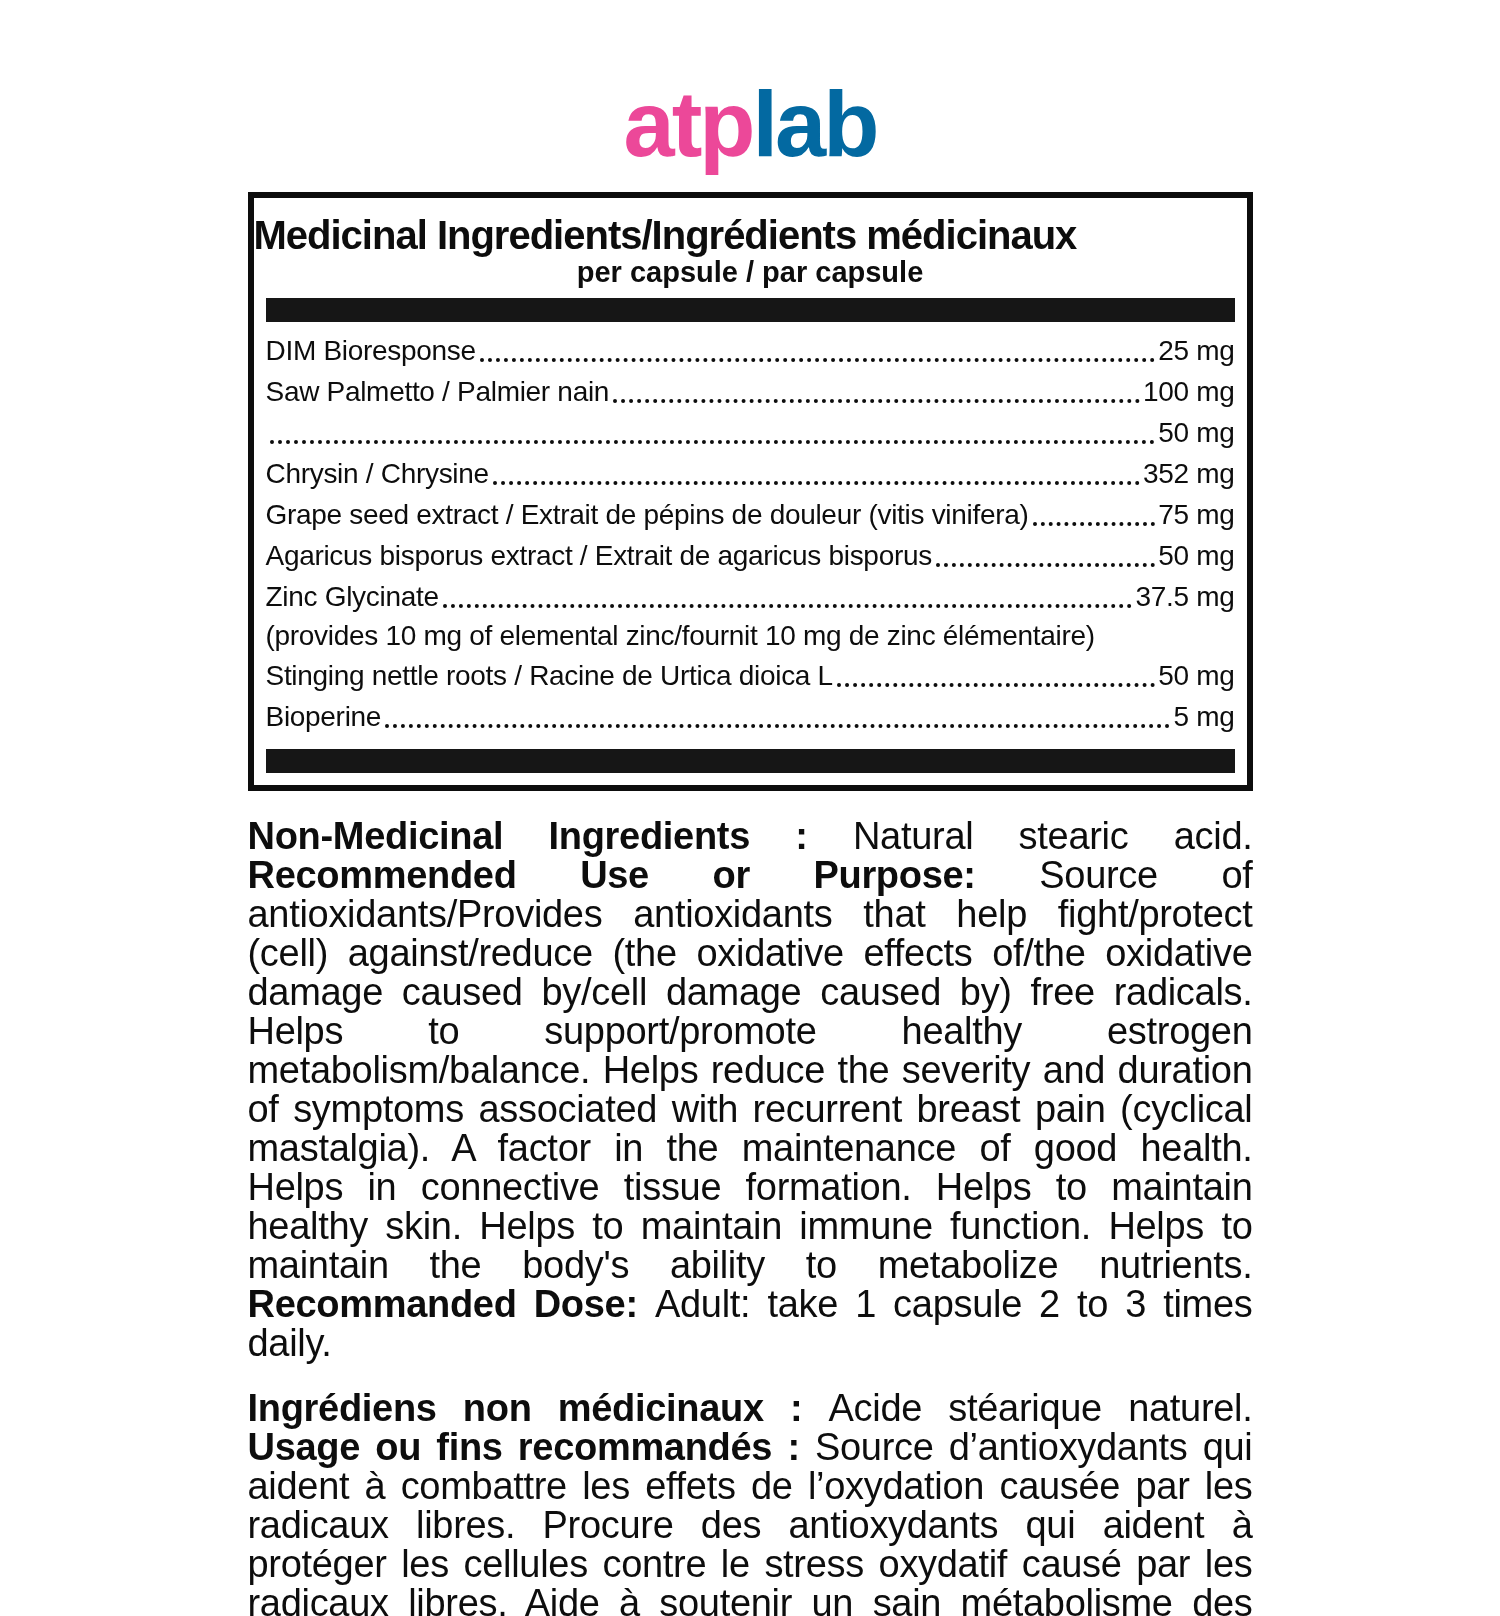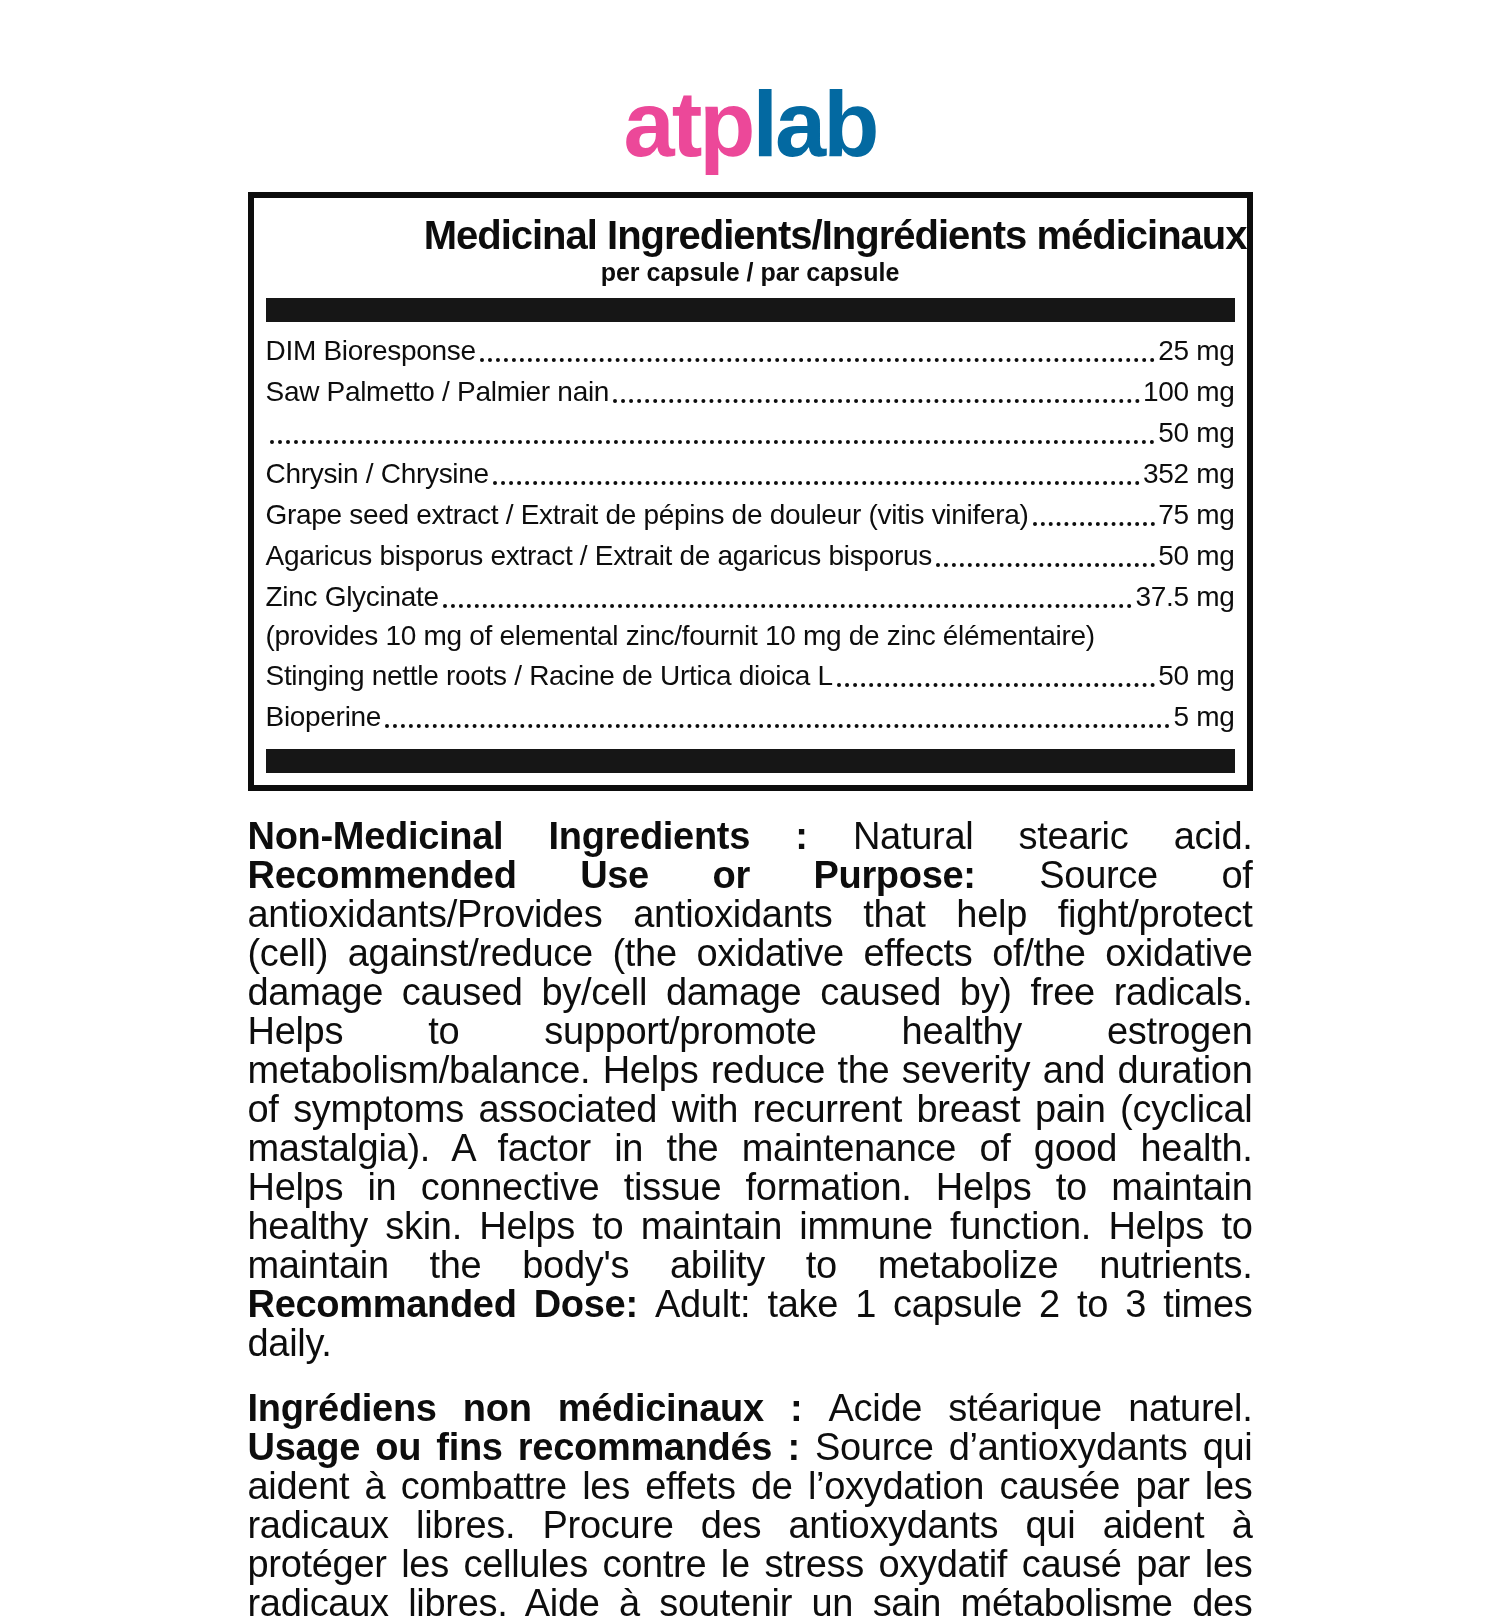--- a/index.html
+++ b/index.html
@@ -32,26 +32,26 @@
   
   .panel {
     border: 6px solid #0d0d0d;
     padding: 8px 0 12px 0;
     background: #ffffff;
   }
   .panel-title {
     font-size: 40px;
     font-weight: bold;
     letter-spacing: -1px;
-    text-align: right;
+    text-align: left;
     line-height: 46px;
     margin-top: 6px;
   }
   .panel-subtitle {
-    font-size: 25px;
+    font-size: 29px;
     font-weight: bold;
     text-align: center;
     line-height: 28px;
   }
   .bar {
     height: 24px;
     background: #161616;
     margin: 12px 12px 0 12px;
   }
   .rows {

